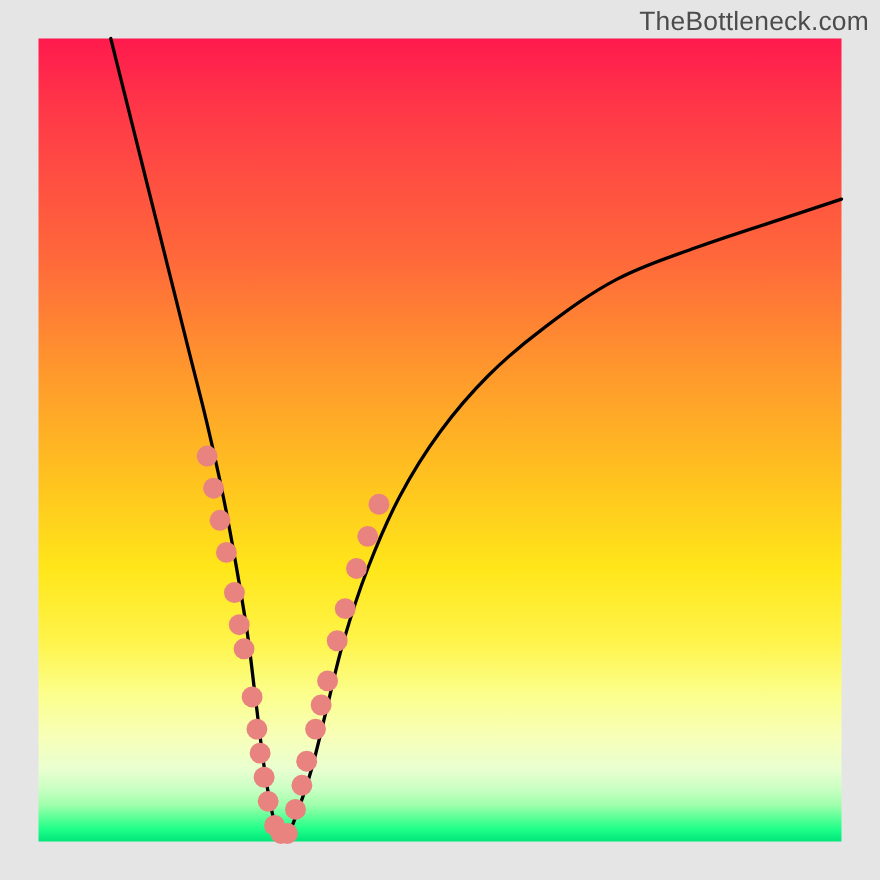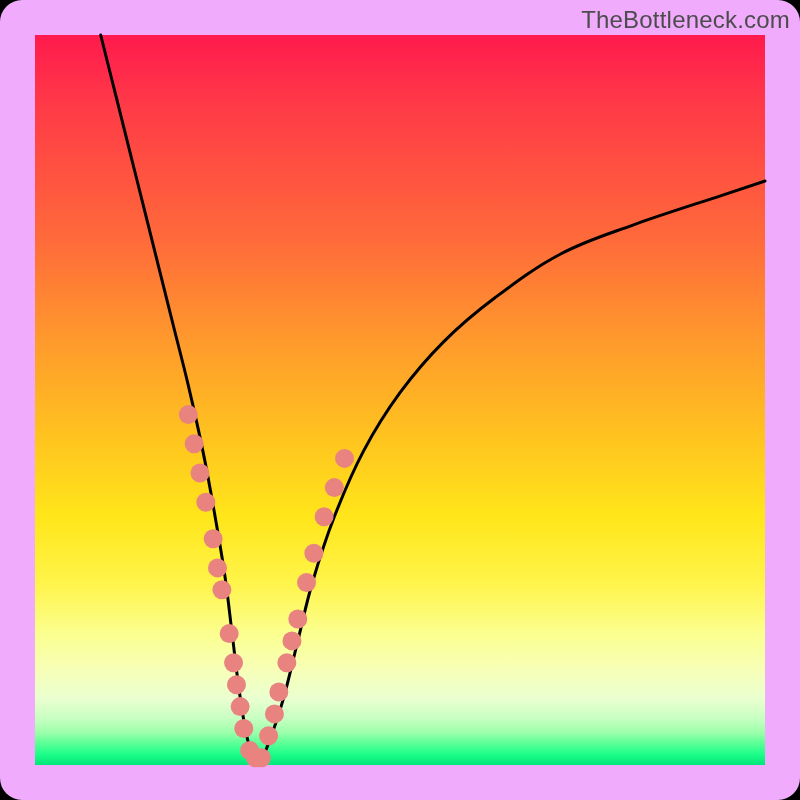--- a/index.html
+++ b/index.html
@@ -10,22 +10,21 @@
     overflow: hidden;
     background: #000;
     font-family: Arial, Helvetica, sans-serif;
   }
   .frame {
     position: absolute;
     left: 0;
     top: 0;
     width: 800px;
     height: 800px;
-    background: #f0abfc;
-    border-radius: 22px;
+    background: #e5e5e5;
   }
   .plot-area {
     position: absolute;
     left: 35px;
     top: 35px;
     width: 730px;
     height: 730px;
     
     background: linear-gradient(to bottom,
       #ff1a4d 0%,

